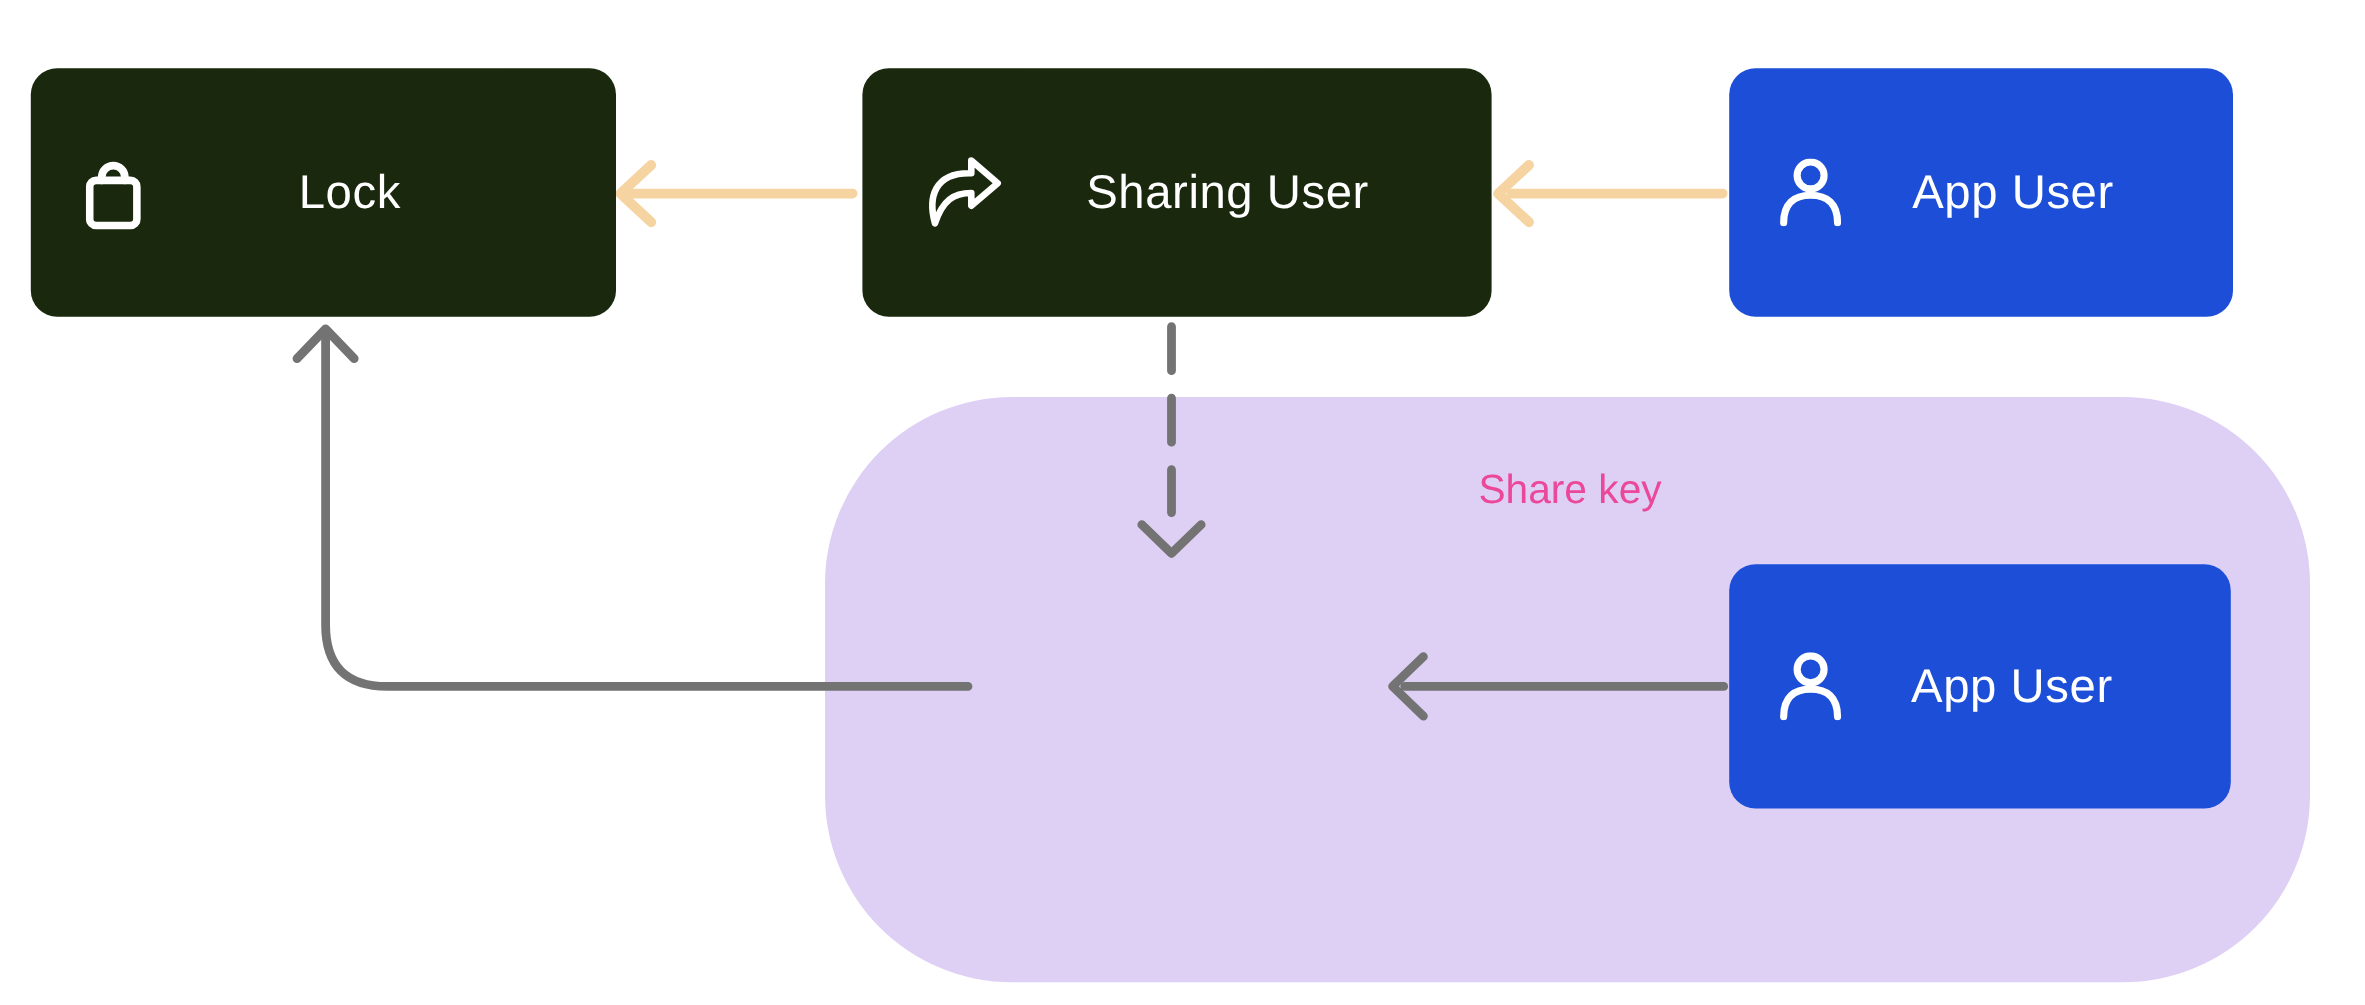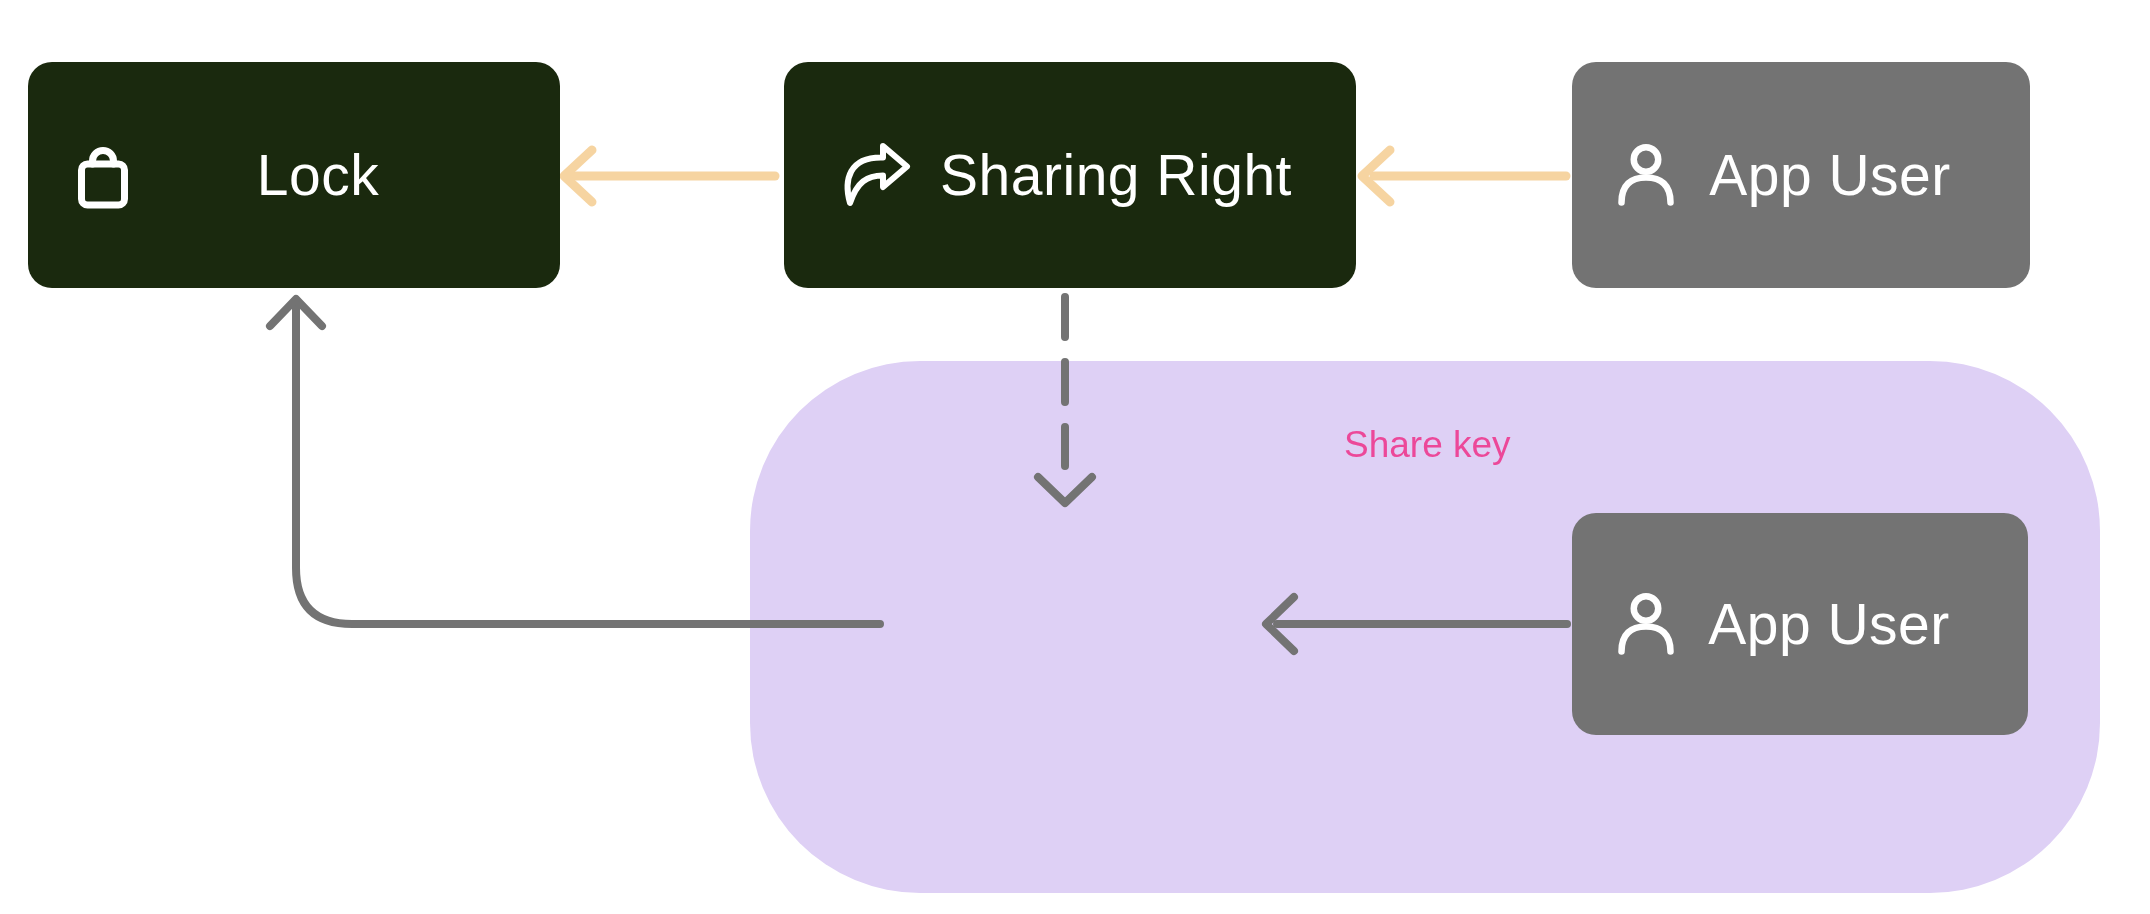--- a/index.html
+++ b/index.html
@@ -30,28 +30,28 @@
   
   .edges{position:absolute;left:0;top:0;pointer-events:none;}
 
   
   .node{
     position:absolute;
     border-radius:24px;
     display:flex;align-items:center;justify-content:center;
   }
   .node--green{background:#1a290e;}
-  .node--magenta{background:#737373;}
+  .node--magenta{background:#1d4ed8;}
   .node .icon{
     position:absolute;top:50%;transform:translateY(-50%);
     display:block;line-height:0;
   }
   .node .label{
     color:#ffffff;
-    font-size:57px;
+    font-size:43px;
     font-weight:500;
     letter-spacing:0.5px;
     white-space:nowrap;
   }
   .node--lock{left:28px;top:62px;width:532px;height:226px;}
   .node--lock .icon{left:50px;}
   .node--lock .label{transform:translateX(24px);}
 
   .node--sharing{left:784px;top:62px;width:572px;height:226px;}
   .node--sharing .icon{left:56px;}
@@ -114,21 +114,21 @@
     </span>
     <span class="label">Lock</span>
   </div>
 
   <div class="node node--green node--sharing">
     <span class="icon">
       <svg width="72" height="68" viewBox="0 0 72 68" fill="none">
         <path d="M43,5 L67,25.5 L43,46 L43,34.5 C27,34.5 17,41 10,62 C3.5,39 9,15.5 43,16.5 Z" stroke="#ffffff" stroke-width="6" stroke-linejoin="round"></path>
       </svg>
     </span>
-    <span class="label">Sharing Right</span>
+    <span class="label">Sharing User</span>
   </div>
 
   <div class="node node--magenta node--au1">
     <span class="icon">
       <svg width="56" height="62" viewBox="0 0 56 62" fill="none">
         <circle cx="28" cy="15.5" r="12.25" stroke="#ffffff" stroke-width="6.5"></circle>
         <path d="M3.5,58.5 C3.5,41 13,33.5 28,33.5 C43,33.5 52.5,41 52.5,58.5" stroke="#ffffff" stroke-width="6.5" stroke-linecap="round"></path>
       </svg>
     </span>
     <span class="label">App User</span>

